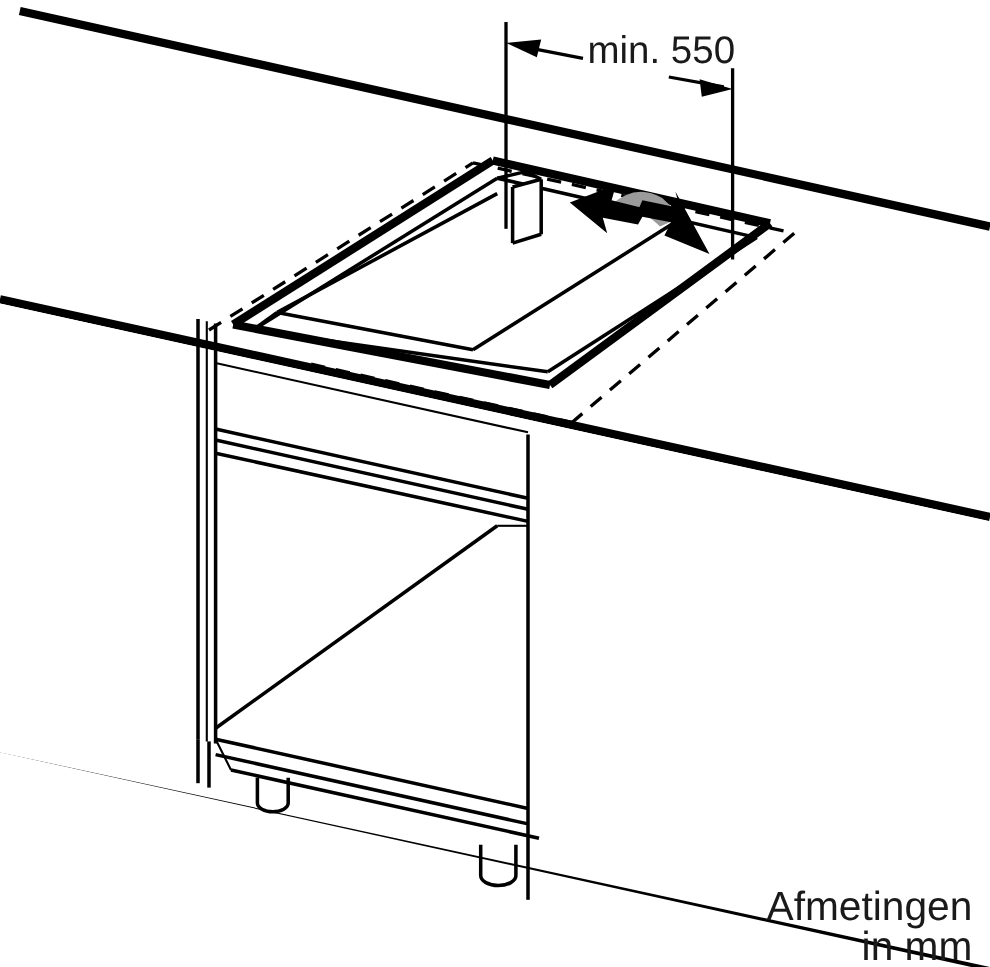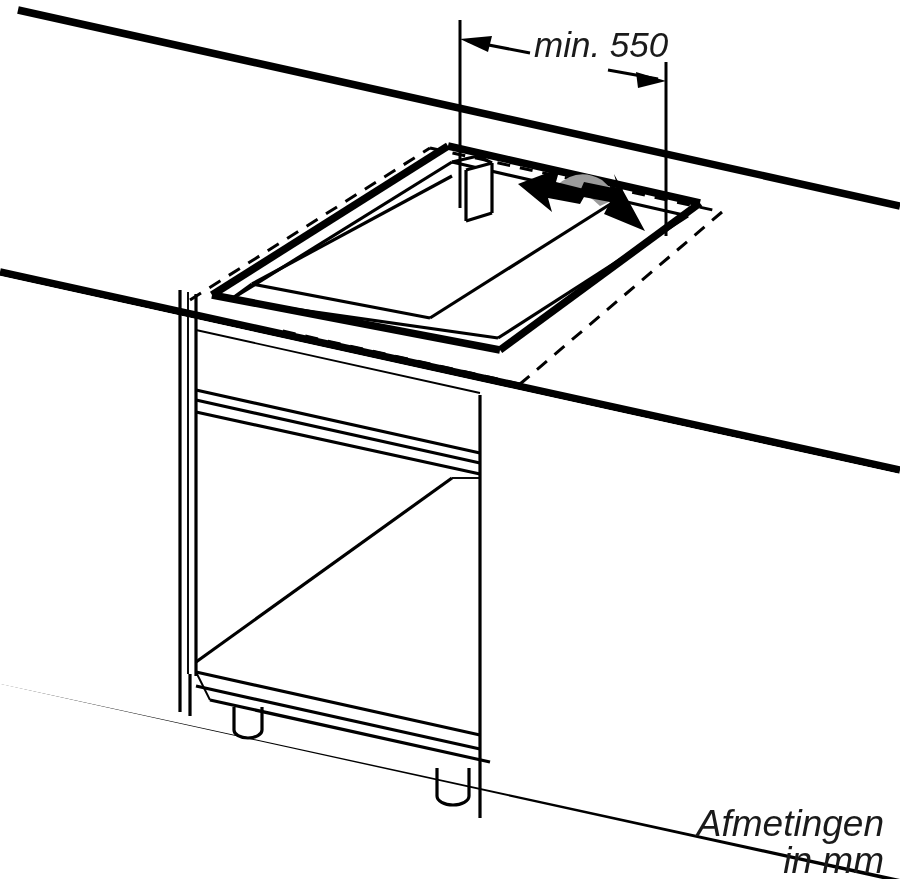--- a/index.html
+++ b/index.html
@@ -13,21 +13,20 @@
     height: 879px;
     overflow: hidden;
     font-family: "Liberation Sans", sans-serif;
     color: #1a1a1a;
   }
   #diagram-root {
     position: relative;
     width: 900px;
     height: 879px;
     background: #ffffff;
-    font-style: italic;
   }
   svg#drawing {
     position: absolute;
     left: 0;
     top: 0;
     width: 900px;
     height: 879px;
     display: block;
   }
   .txt {

